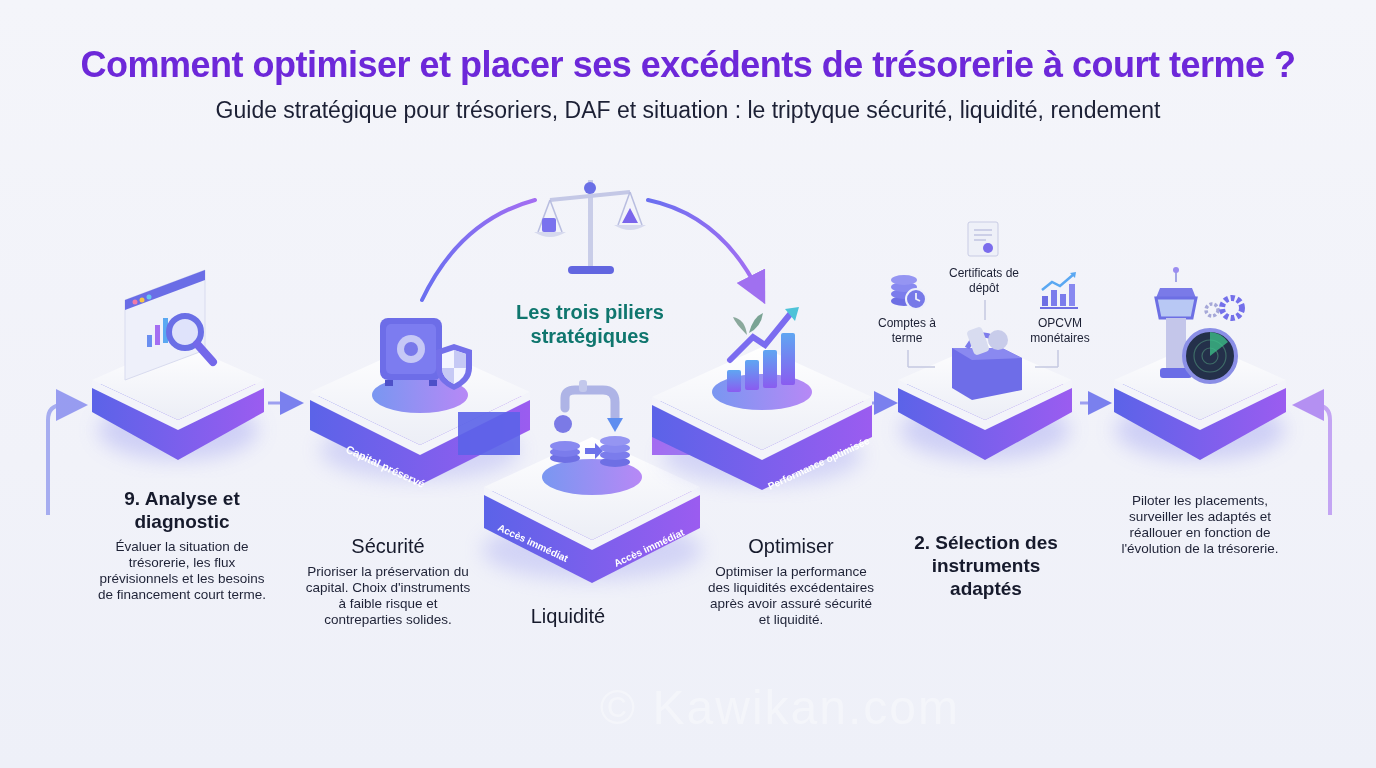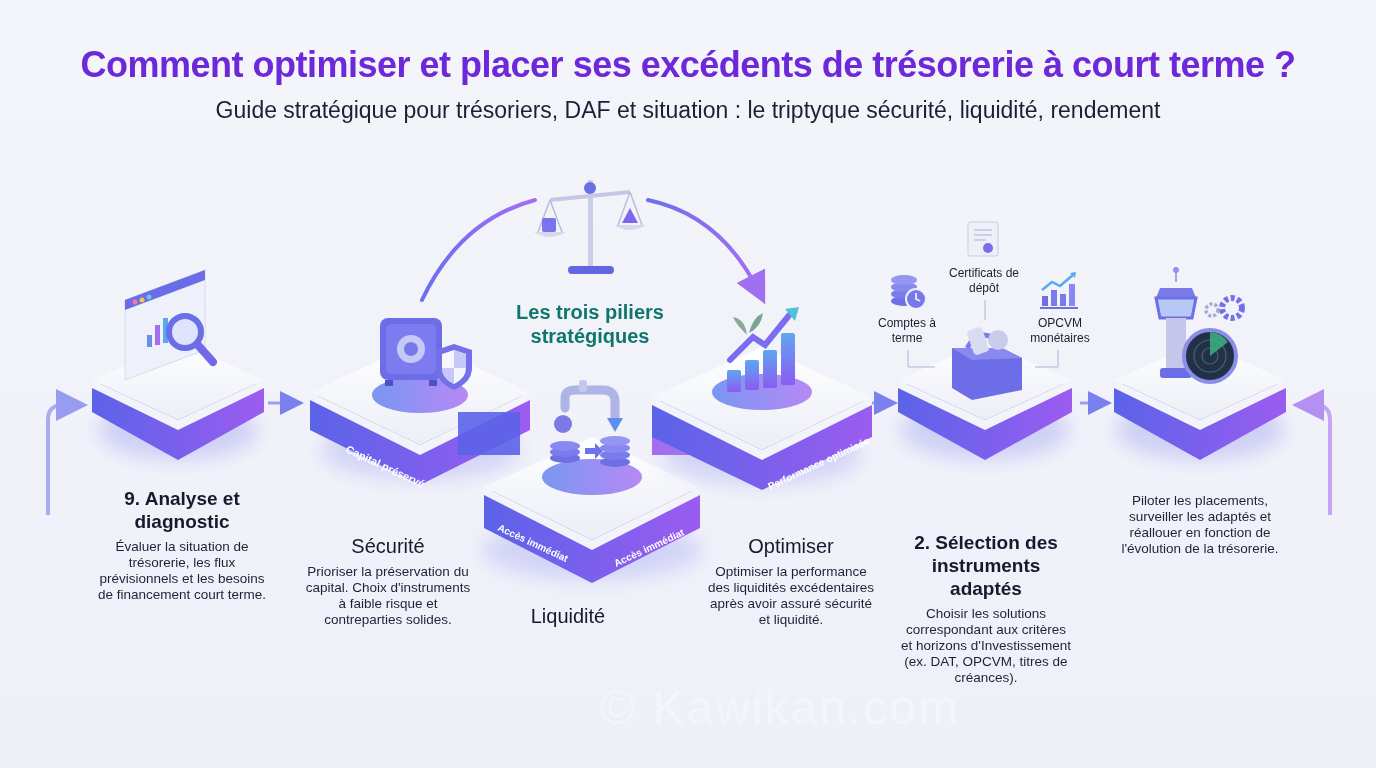--- a/index.html
+++ b/index.html
@@ -271,21 +271,20 @@
   <div class="pillar-title">Liquidité</div>
 </div>
 
 <div class="txt" style="left:706px; top:534px; width:170px;">
   <div class="pillar-title">Optimiser</div>
   <div class="p">Optimiser la performance des liquidités excédentaires après avoir assuré sécurité et liquidité.</div>
 </div>
 
 <div class="txt" style="left:900px; top:487px; width:172px;margin-top:44px;">
   <div class="h">2. Sélection des instruments adaptés</div>
-  <div class="p">Choisir les solutions correspondant aux critères et horizons d'Investissement (ex. DAT, OPCVM, titres de créances).</div>
 </div>
 
 <div class="txt" style="left:1110px; top:487px; width:180px;">
   <div class="p">Piloter les placements, surveiller les adaptés et réallouer en fonction de l'évolution de la trésorerie.</div>
 </div>
 
 <div class="tool-label" style="left:872px; top:316px; width:70px;">Comptes à terme</div>
 <div class="tool-label" style="left:948px; top:266px; width:72px;">Certificats de dépôt</div>
 <div class="tool-label" style="left:1022px; top:316px; width:76px;">OPCVM monétaires</div>
 

